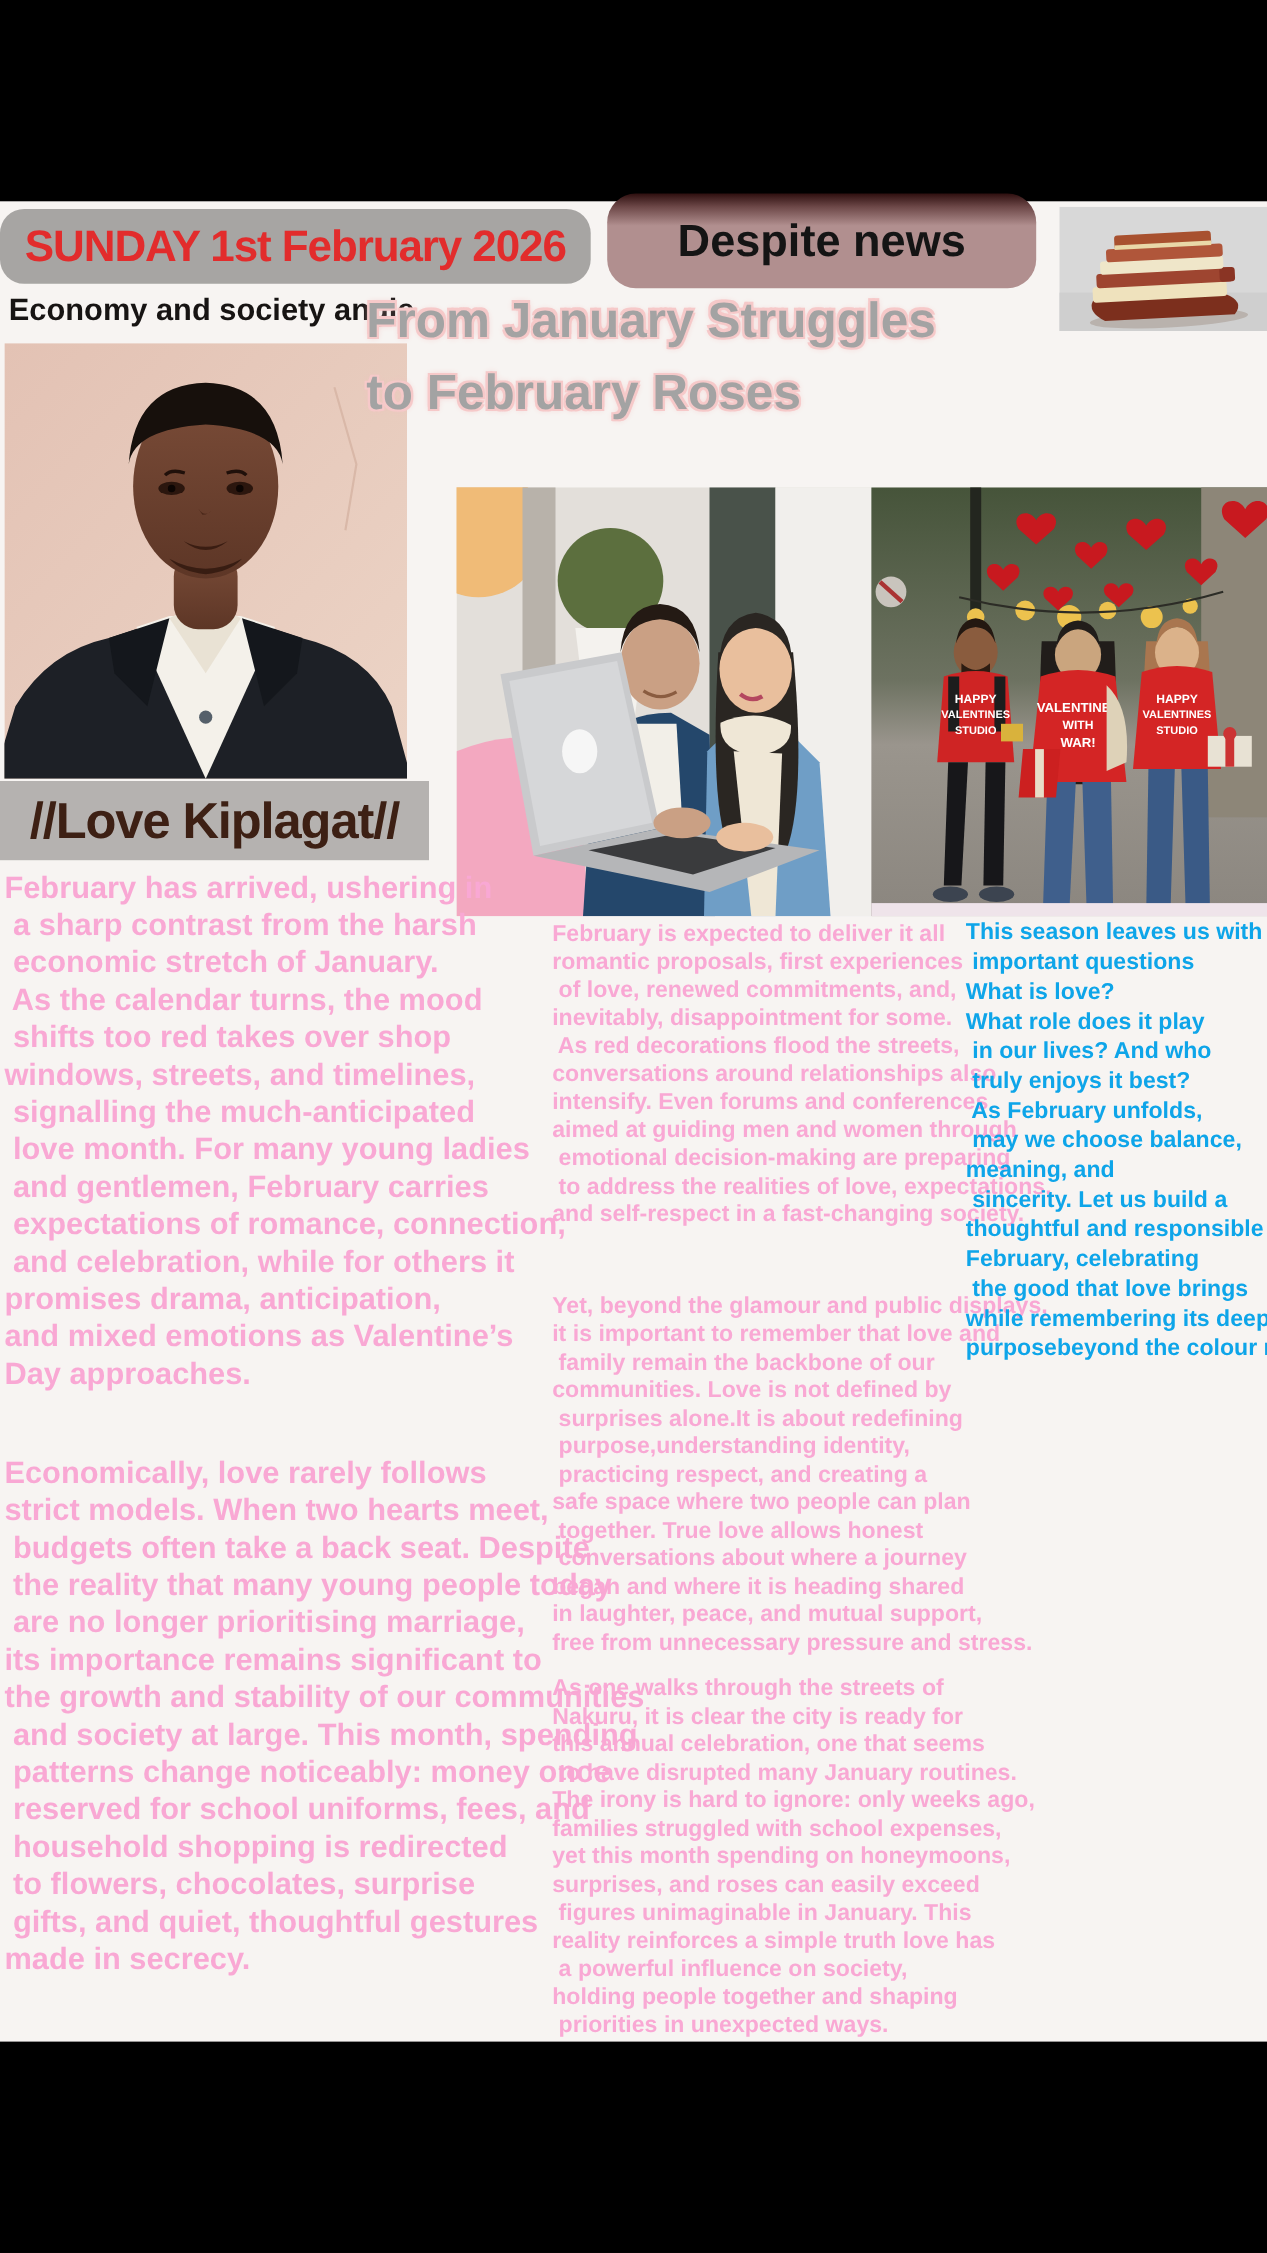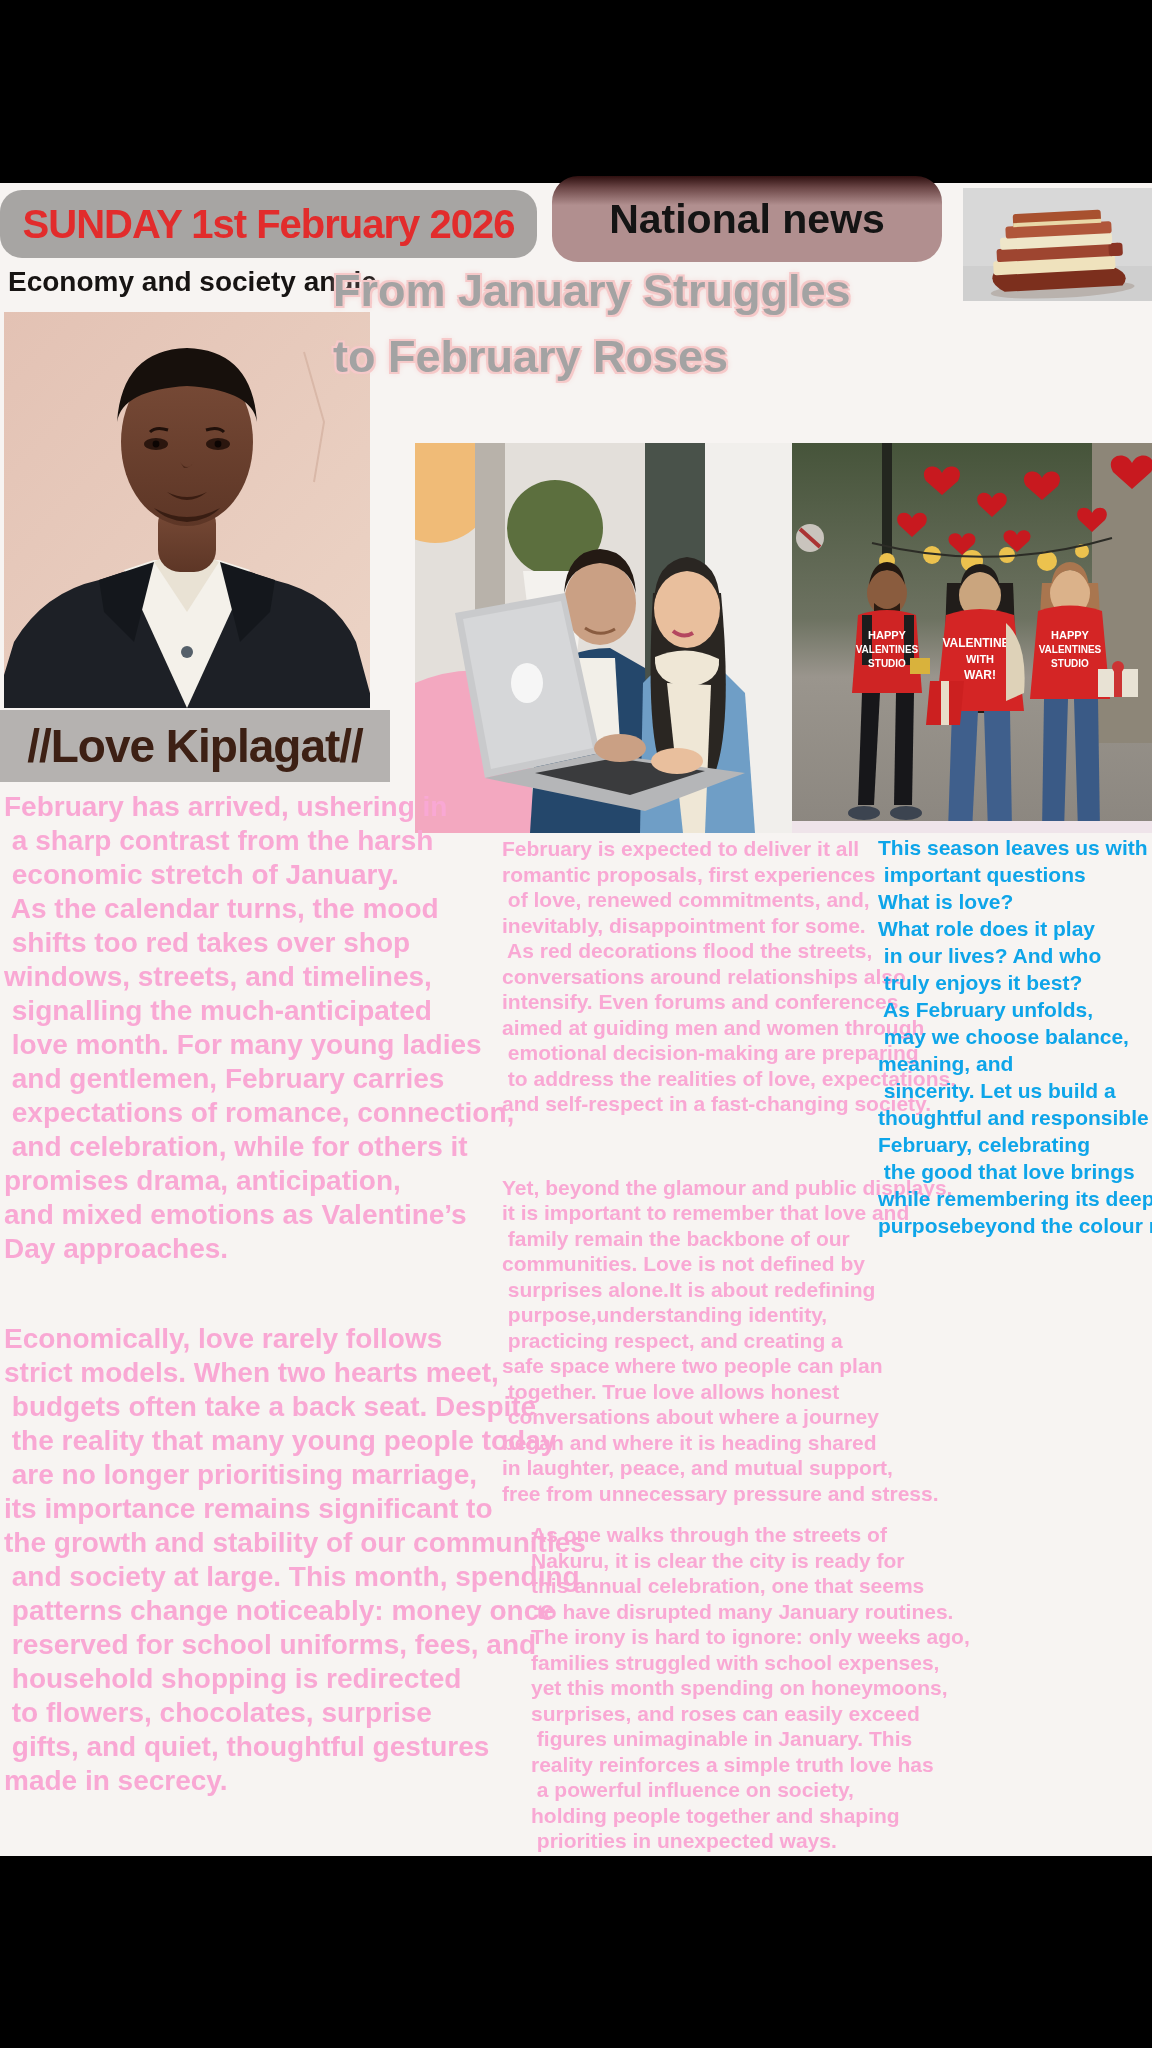--- a/index.html
+++ b/index.html
@@ -33,36 +33,36 @@
   .byline-bar{
     position:absolute;left:0;top:710px;width:390px;height:72px;background:#b5b2b0;
     display:flex;align-items:center;justify-content:center;z-index:4;
   }
   .byline-bar span{color:#3d2014;font-size:46px;font-weight:700;letter-spacing:-1px;}
   .col{position:absolute;color:#f9a8d4;font-weight:700;white-space:pre;z-index:3;}
   .col-left{left:4px;top:790px;width:430px;font-size:28px;line-height:34px;}
   .col-left .para2{margin-top:56px;display:block;}
   .col-mid{left:502px;top:836px;width:382px;font-size:21px;line-height:25.5px;}
   .col-mid .para2{margin-top:58px;display:block;}
-  .col-mid .para3{margin-top:16px;display:block;margin-left:29px;}
+  .col-mid .para3{margin-top:16px;display:block;}
   .col-right{left:878px;top:834px;width:274px;font-size:21px;line-height:27px;color:#0ea5e9;}
   .para{display:block;}
 </style>
 </head>
 <body>
 
 <div class="stage">
 
   <div class="paper"></div>
 
   <div class="banner date-banner">
     <span>SUNDAY 1st February 2026</span>
   </div>
   <div class="banner section-banner">
-    <span>National news</span>
+    <span>Despite news</span>
   </div>
   <div class="kicker">Economy and society angle</div>
 
   <svg class="photo" style="left:963px;top:188px;z-index:5" width="189" height="113" viewBox="0 0 189 113">
     <rect x="0" y="0" width="189" height="113" fill="#d8d8d8"></rect>
     <rect x="0" y="78" width="189" height="35" fill="#cfcfcf"></rect>
     <g transform="rotate(-3 94 70)">
       <ellipse cx="98" cy="102" rx="72" ry="8" fill="#b9b2ad"></ellipse>
       <path d="M30 82 L150 82 Q168 90 158 101 L40 101 Q24 92 30 82 Z" fill="#7c2f1d"></path>
       <rect x="30" y="70" width="122" height="14" rx="3" fill="#efe2bd"></rect>

